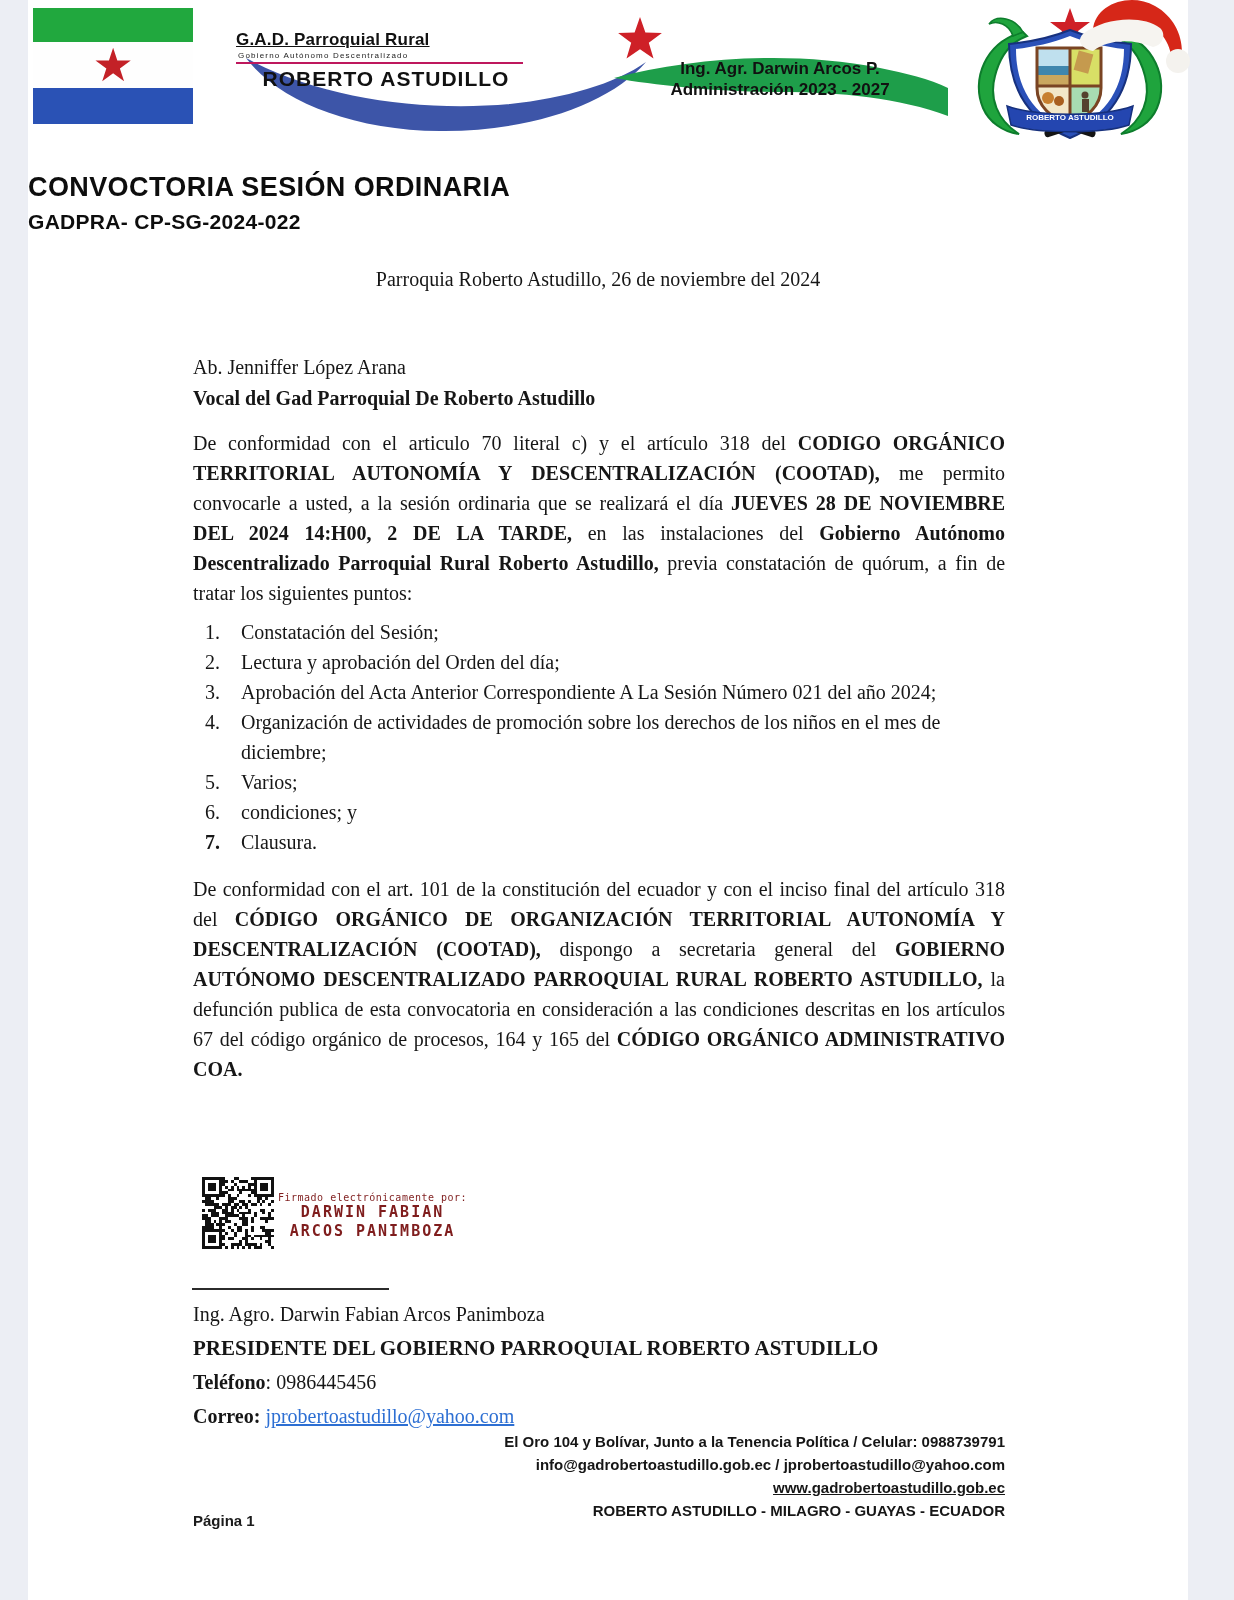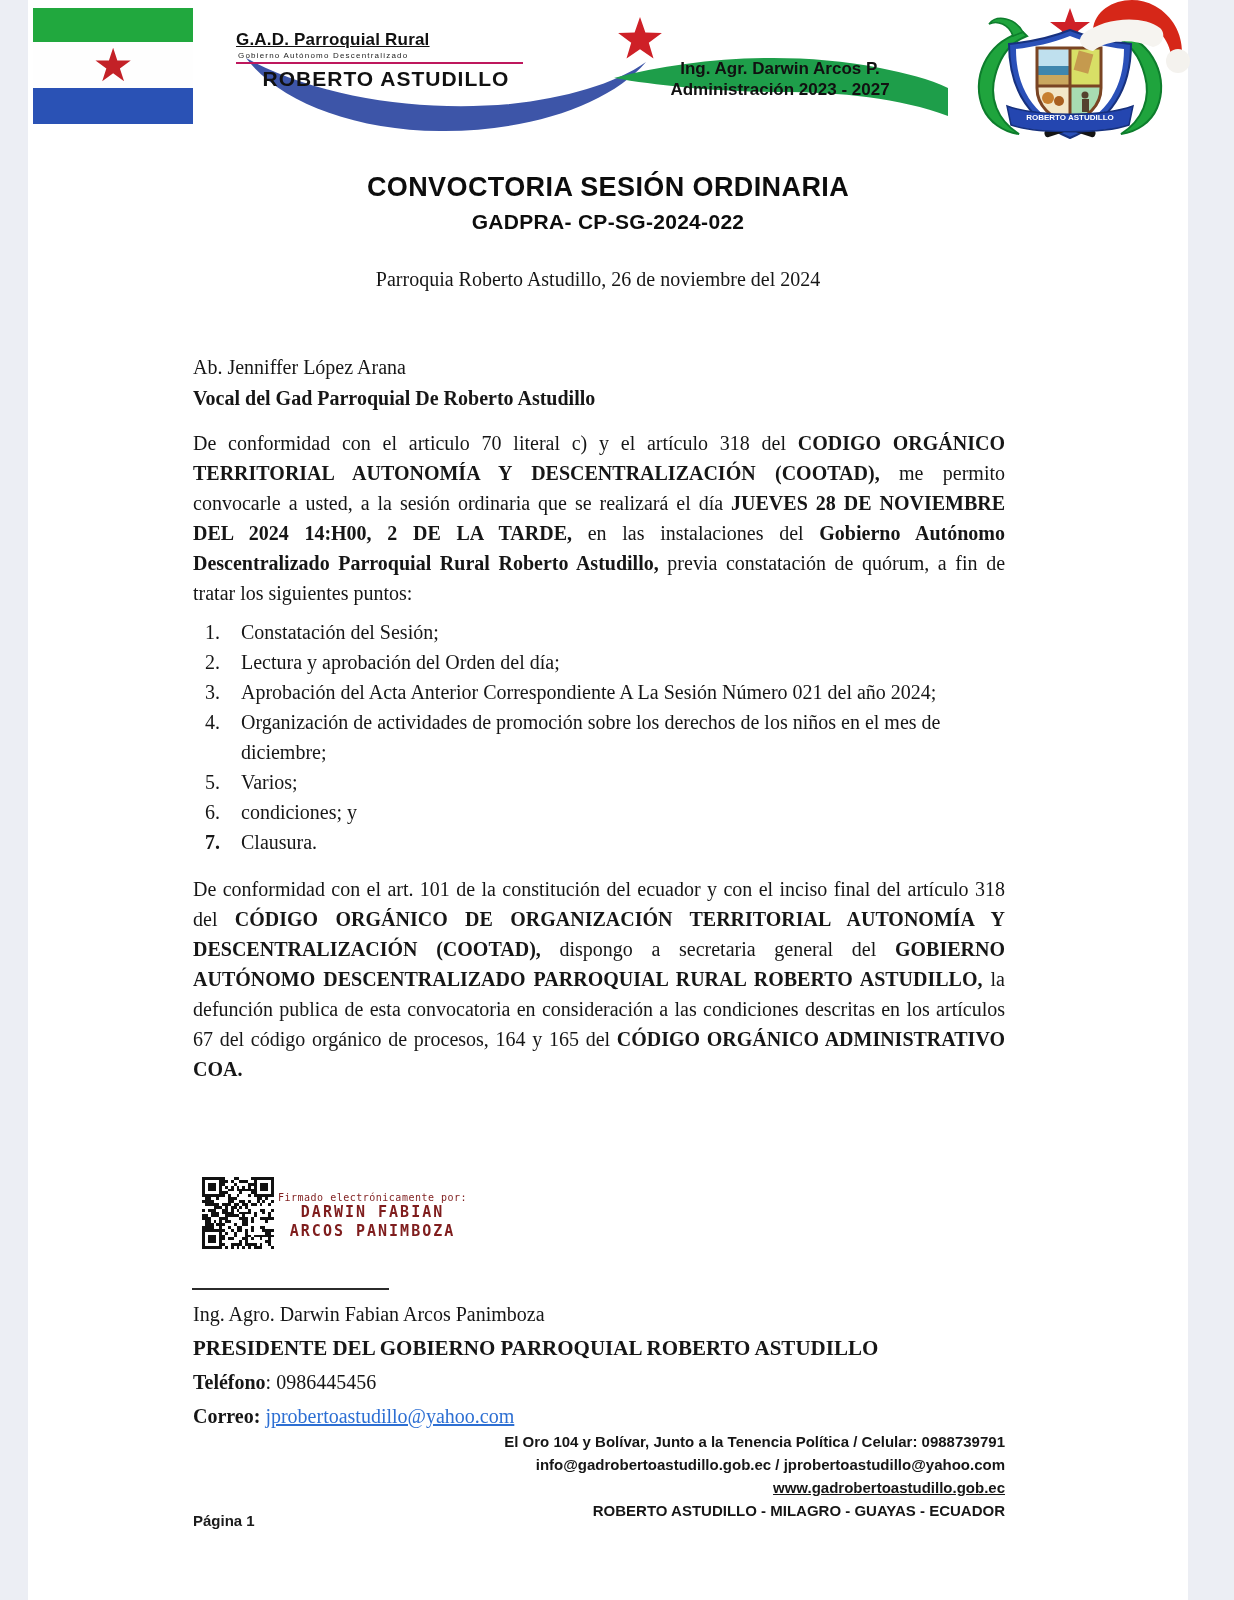--- a/index.html
+++ b/index.html
@@ -23,21 +23,21 @@
   .gad-sub{font-size:8px;font-weight:400;letter-spacing:1.2px;color:#222;border-bottom:2px solid #be185d;
            padding:1px 0 2px 2px;width:285px;}
   .gad-name{font-weight:700;font-size:21px;letter-spacing:1px;text-align:center;margin-top:3px;color:#111;}
 
   .admin-block{position:absolute;left:655px;top:18px;width:250px;text-align:center;
                font-family:"Liberation Sans",sans-serif;font-weight:700;font-size:17px;line-height:21px;color:#111;margin-top:40px;}
 
   .crest{position:absolute;left:945px;top:0;width:250px;height:150px;}
 
   
-  .title-block{position:absolute;left:28px;top:172px;width:1160px;text-align:center;
+  .title-block{position:absolute;left:28px;top:172px;width:1160px;
                font-family:"Liberation Sans",sans-serif;color:#0d0d0d;}
   .doc-title{font-weight:700;font-size:27px;letter-spacing:.4px;}
   .doc-code{font-weight:700;font-size:21px;margin-top:7px;letter-spacing:.3px;}
 
   .dateline{position:absolute;left:193px;top:268px;width:810px;text-align:center;font-size:20px;}
 
   .recipient{position:absolute;left:193px;top:352px;line-height:31px;font-size:20px;}
   .recipient .role{font-weight:700;}
 
   .para{position:absolute;left:193px;width:812px;font-size:20px;line-height:30px;text-align:justify;}

